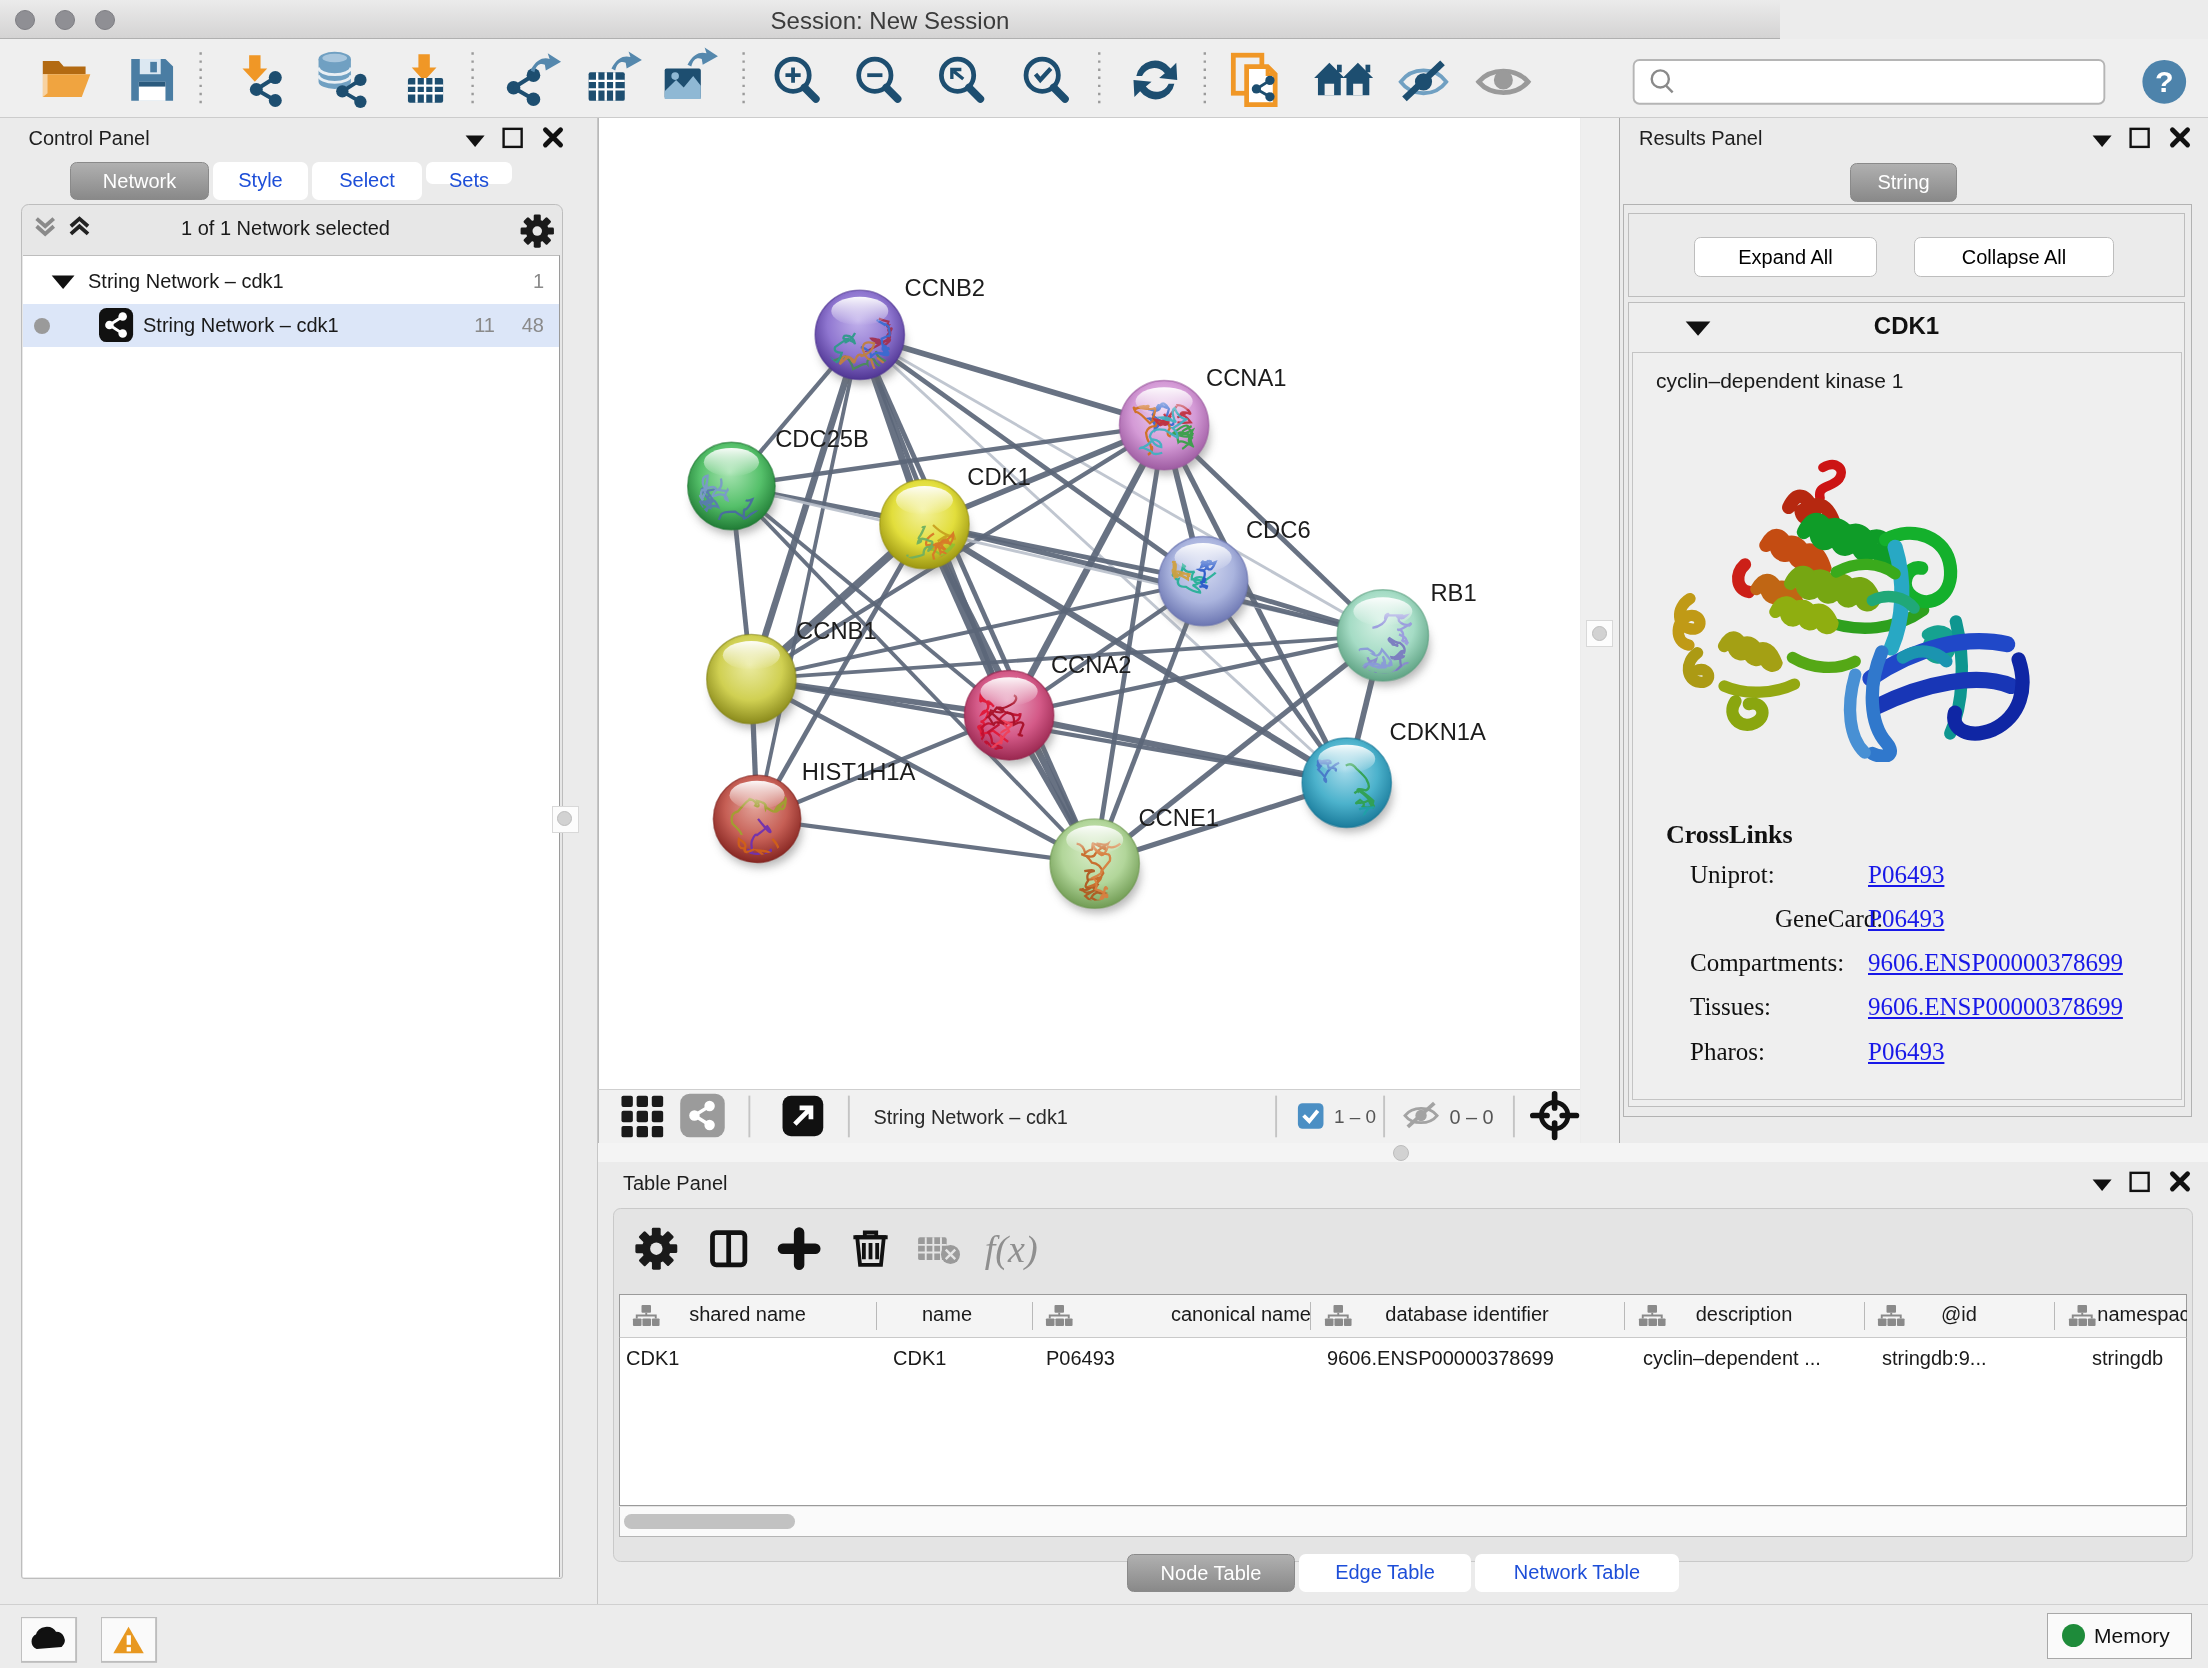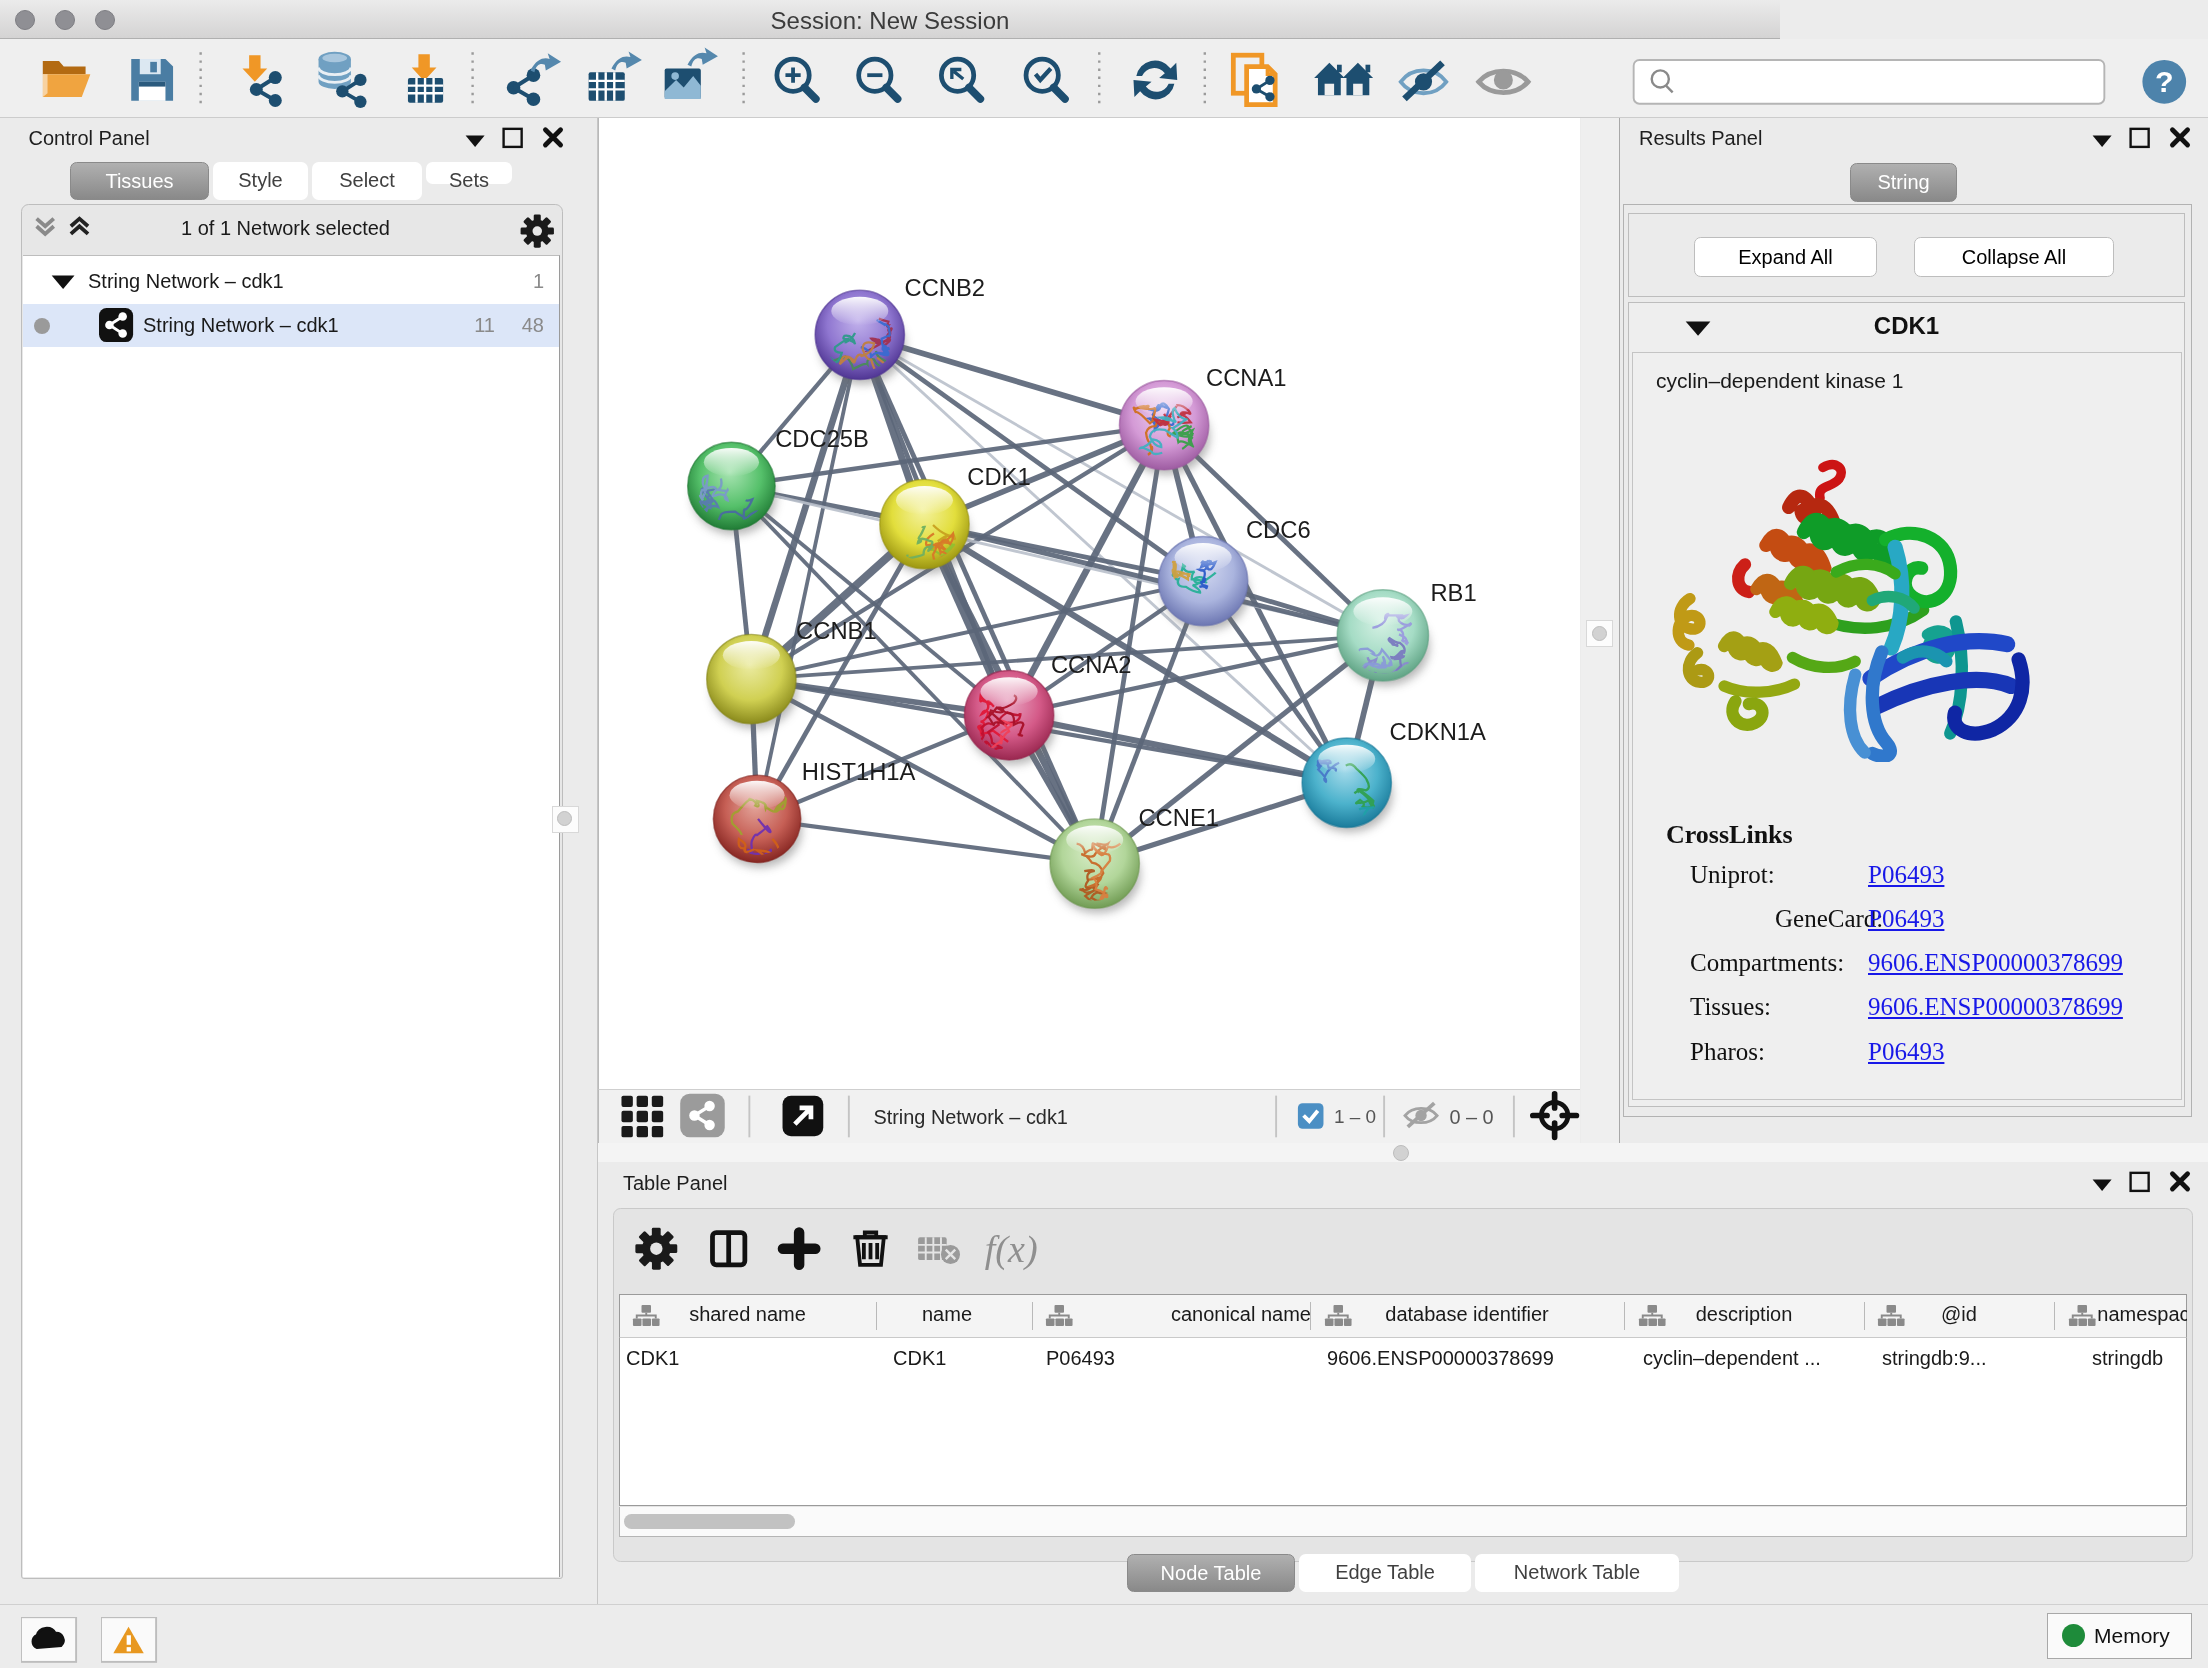--- a/index.html
+++ b/index.html
@@ -8,21 +8,21 @@
 .titlebar{position:absolute;left:0;top:0;width:1780px;height:39px;
   background:linear-gradient(#ebebeb,#d4d3d3);border-bottom:1px solid #b0b0b0}
 .tl{position:absolute;top:9.5px;width:20px;height:20px;border-radius:50%;
   background:#8f8f94;border:1px solid #7e7e83}
 .title{position:absolute;top:6.7px;left:0;width:100%;text-align:center;
   font-size:24px;color:#3b3b3b}
 .toolbar{position:absolute;left:0;top:39px;width:2208px;height:79px;
   background:#efefef;border-bottom:1px solid #cccccc}
 .panelhead{font-size:20px;color:#1e1e1e}
 .graytab{background:linear-gradient(#b0b0b0,#898989);color:#fff;border:1px solid #8a8a8a}
-.whitetab{background:#ffffff;color:#404040}
+.whitetab{background:#ffffff;color:#1d4ed8}
 .tabbtn{position:absolute;border-radius:6.7px;text-align:center;font-size:20px}
 .serif{font-family:"Liberation Serif",serif}
 a.lnk{color:#1818e8;text-decoration:underline}
 </style></head>
 <body>
 <div class="titlebar">
     <div class="tl" style="left:15px"></div>
     <div class="tl" style="left:55px"></div>
     <div class="tl" style="left:95px"></div>
     <div class="title">Session: New Session</div>
@@ -166,21 +166,21 @@
     <text x="2276" y="97" text-anchor="middle" font-family="Liberation Sans, sans-serif" font-size="32" font-weight="bold" fill="#fff">?</text>
 </svg>
 <div class="abs" style="left:597px;top:118px;width:1px;height:1486px;background:#c6c6c6"></div>
 <div class="abs" style="left:0;top:118px;width:597px;height:1489px;background:#ebebeb"></div>
 <div class="abs panelhead" style="left:28.5px;top:127px">Control Panel</div>
 <svg class="abs" width="114" height="28.5" style="left:458px;top:126px" viewBox="0 0 120 30">
 <path d="M8 10 L28 10 L18 22 Z" fill="#111"></path>
 <rect x="48" y="3" width="19" height="19" fill="none" stroke="#111" stroke-width="2.5"></rect>
 <path d="M92 4 L108 20 M108 4 L92 20" stroke="#111" stroke-width="5" stroke-linecap="round"></path>
   </svg>
-<div class="tabbtn graytab" style="left:70px;top:162px;width:139px;height:38px;line-height:36px">Tissues</div>
+<div class="tabbtn graytab" style="left:70px;top:162px;width:139px;height:38px;line-height:36px">Network</div>
 <div class="tabbtn whitetab" style="left:213px;top:162px;width:95px;height:38px;line-height:36px">Style</div>
 <div class="tabbtn whitetab" style="left:312px;top:162px;width:110px;height:38px;line-height:36px">Select</div>
 <div class="tabbtn whitetab" style="left:426px;top:162px;width:86px;height:22px;line-height:36px">Sets</div>
 <div class="abs" style="left:21px;top:204px;width:542px;height:1375px;background:#e7e7e7;border:1px solid #bdbdbd;border-radius:7.6px 7.6px 2.9px 2.9px"></div>
 <div class="abs" style="left:181px;top:217px;width:247px;font-size:20px;color:#1a1a1a">1 of 1 Network selected</div>
 <svg class="abs" width="533" height="42" style="left:28.5px;top:211px" viewBox="0 0 560 44">
 <g fill="none" stroke="#8a8a8a" stroke-width="4">
       <path d="M8 8 L17 16 L26 8 M8 16 L17 24 L26 16"></path>
     </g>
 <g fill="none" stroke="#222" stroke-width="4">

